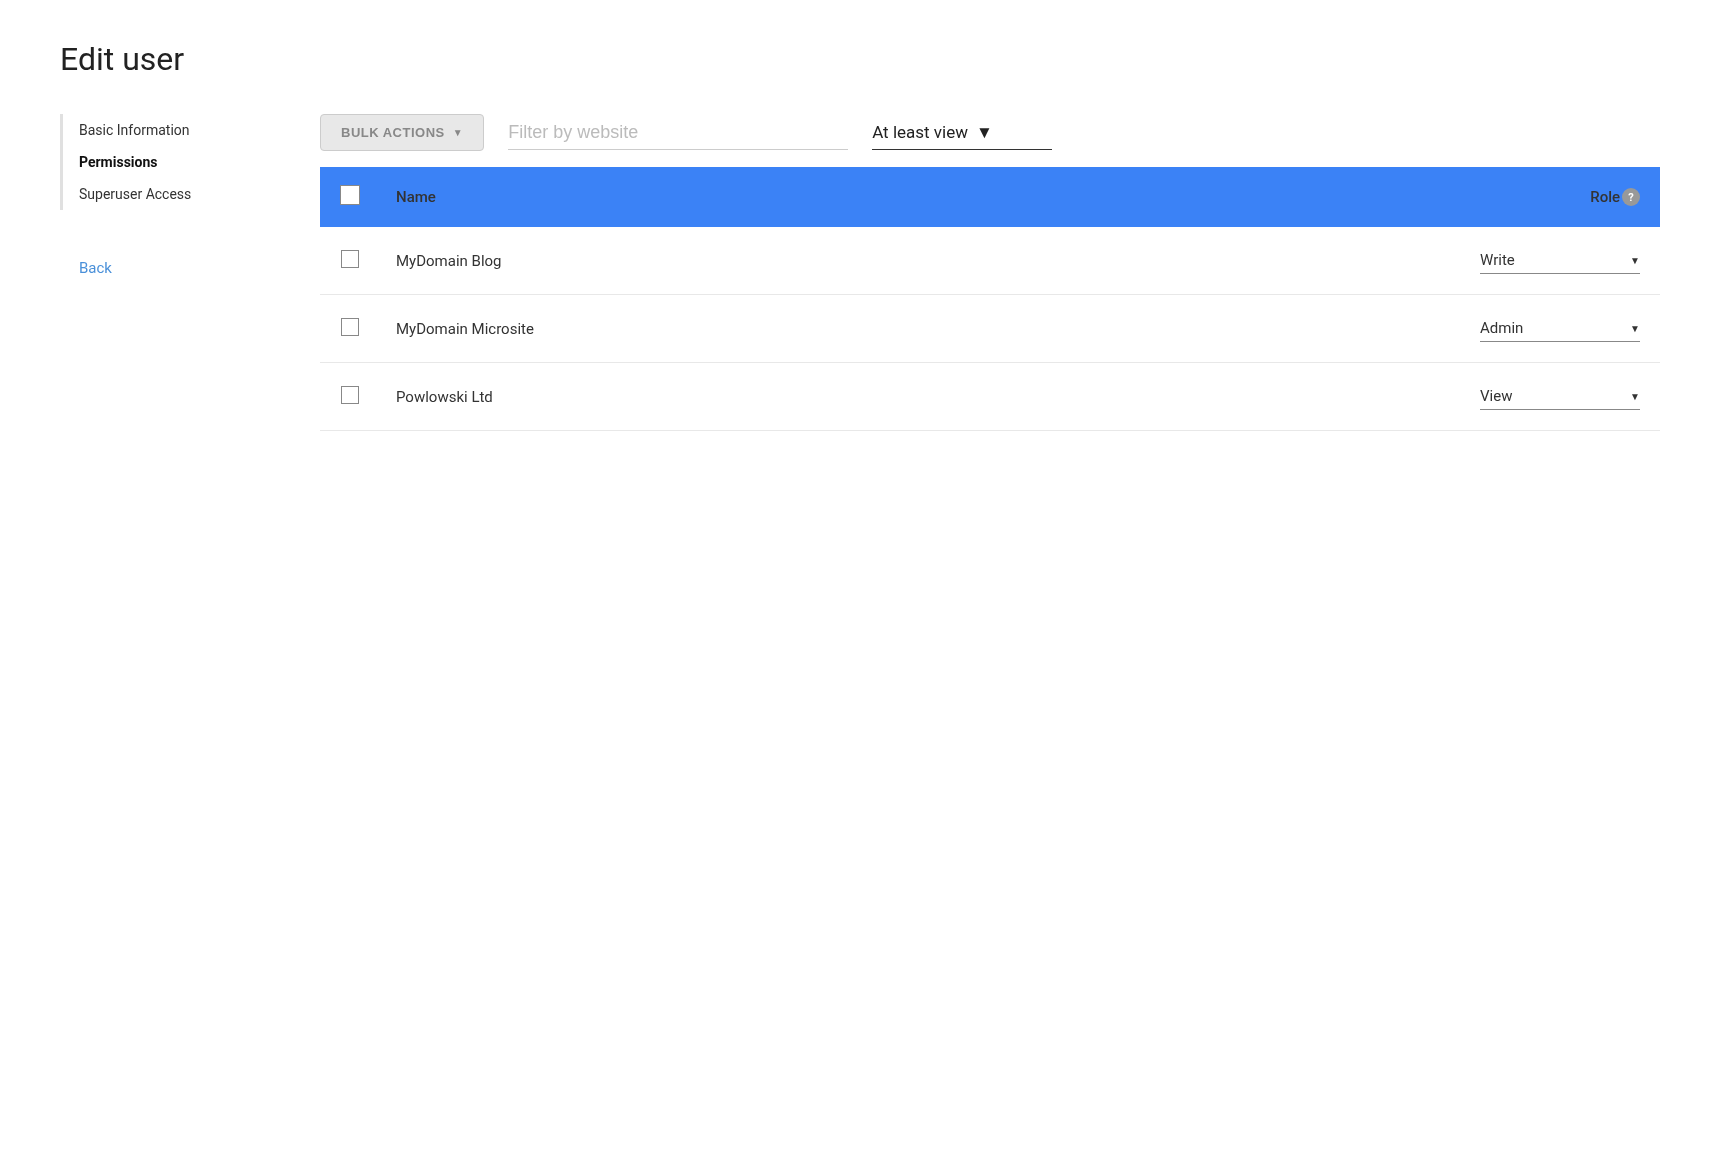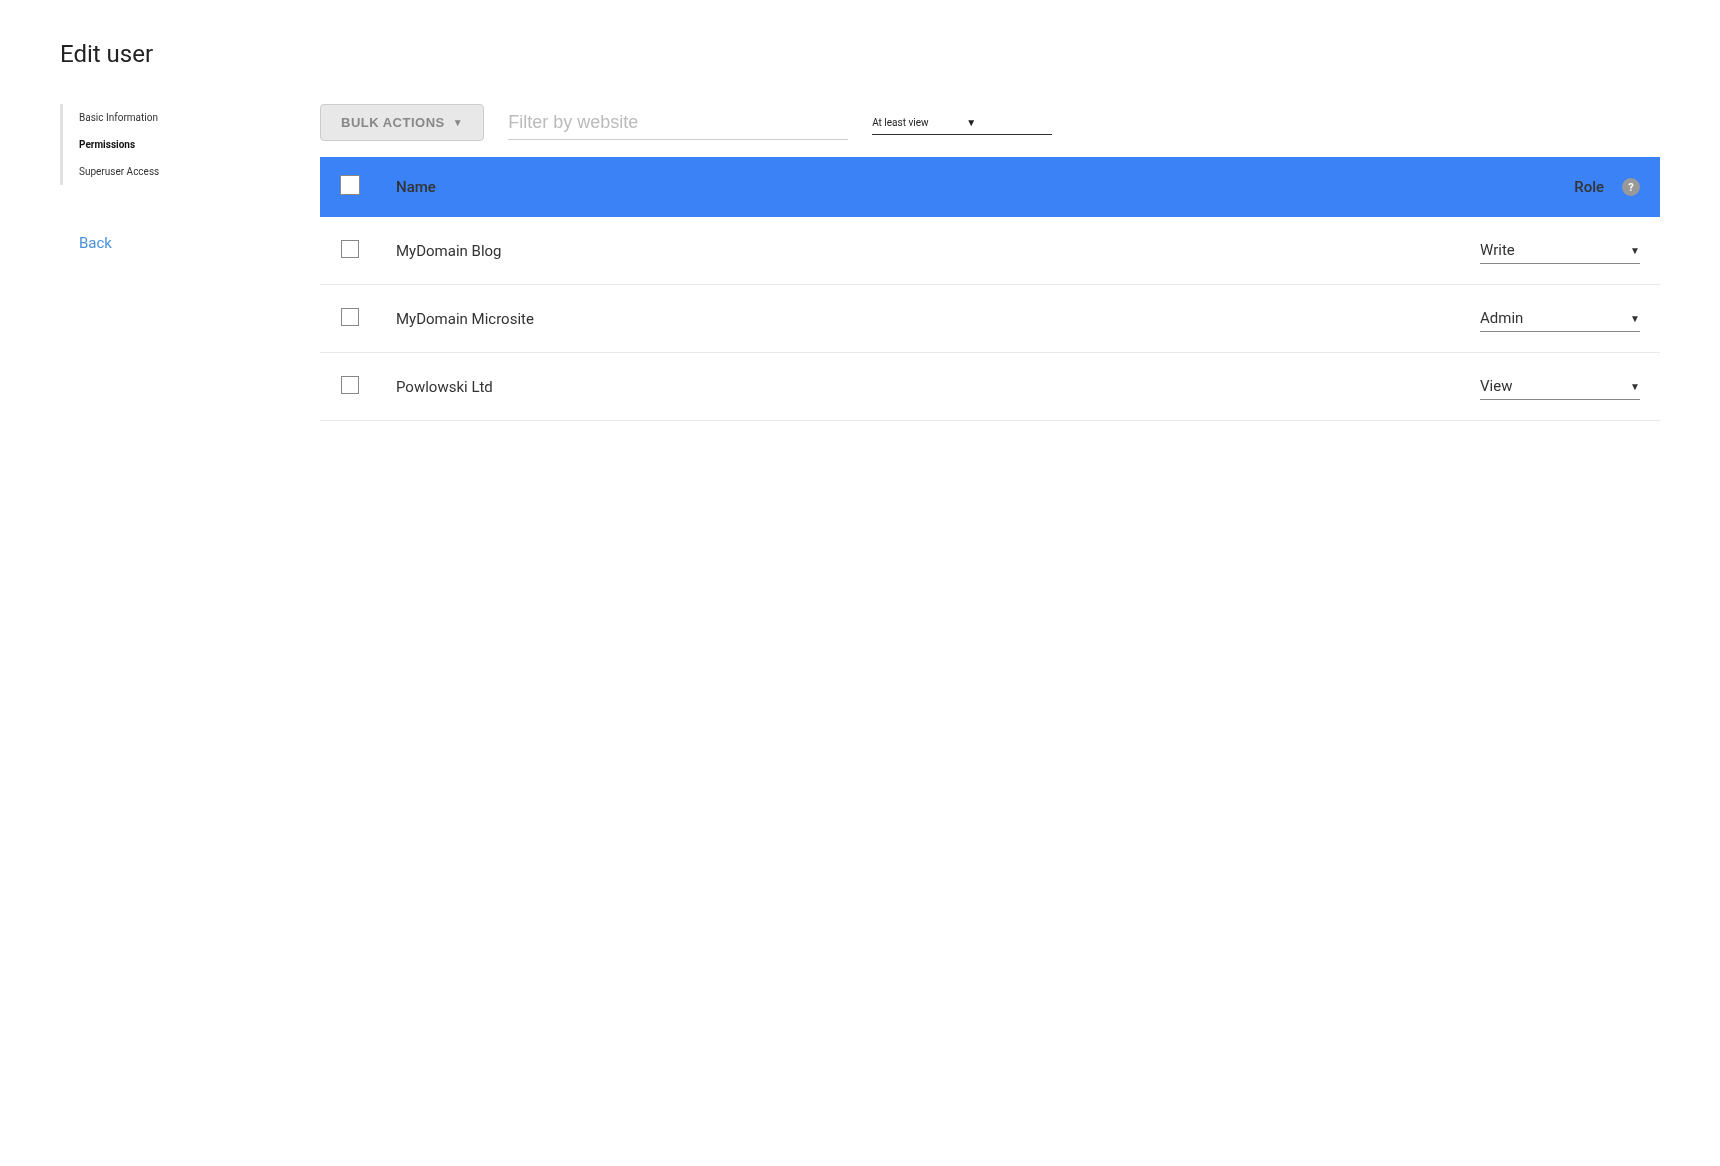--- a/index.html
+++ b/index.html
@@ -15,21 +15,21 @@
       min-height: 1166px;
     }
 
     .page-container {
       background: #fff;
       min-height: 1166px;
       padding: 40px 60px;
     }
 
     .page-title {
-      font-size: 24px;
+      font-size: 32px;
       font-weight: 400;
       margin-bottom: 36px;
       color: #222;
     }
 
     .content-layout {
       display: flex;
       gap: 0;
     }
 
@@ -40,21 +40,21 @@
       padding-right: 30px;
     }
 
     .sidebar-nav {
       list-style: none;
       border-left: 3px solid #e0e0e0;
     }
 
     .sidebar-nav li {
       padding: 8px 16px;
-      font-size: 10px;
+      font-size: 14px;
       color: #333;
       cursor: pointer;
     }
 
     .sidebar-nav li.active {
       font-weight: 700;
       color: #111;
     }
 
     .back-link {
@@ -117,21 +117,21 @@
     .filter-website-input::placeholder {
       color: #bbb;
     }
 
     .role-filter-select {
       display: flex;
       align-items: center;
       gap: 8px;
       border-bottom: 1px solid #333;
       padding: 6px 0;
-      font-size: 10px;
+      font-size: 17px;
       color: #222;
       cursor: pointer;
       white-space: nowrap;
       min-width: 180px;
     }
 
     .role-filter-select span {
       flex: 1;
     }
 
@@ -160,21 +160,21 @@
 
     .table-header th.role-col {
       text-align: right;
       padding-right: 20px;
     }
 
     .role-header {
       display: flex;
       align-items: center;
       justify-content: flex-end;
-      gap: 18px;
+      gap: 2px;
     }
 
     .help-icon {
       display: inline-flex;
       align-items: center;
       justify-content: center;
       width: 18px;
       height: 18px;
       background: #999;
       color: #fff;

